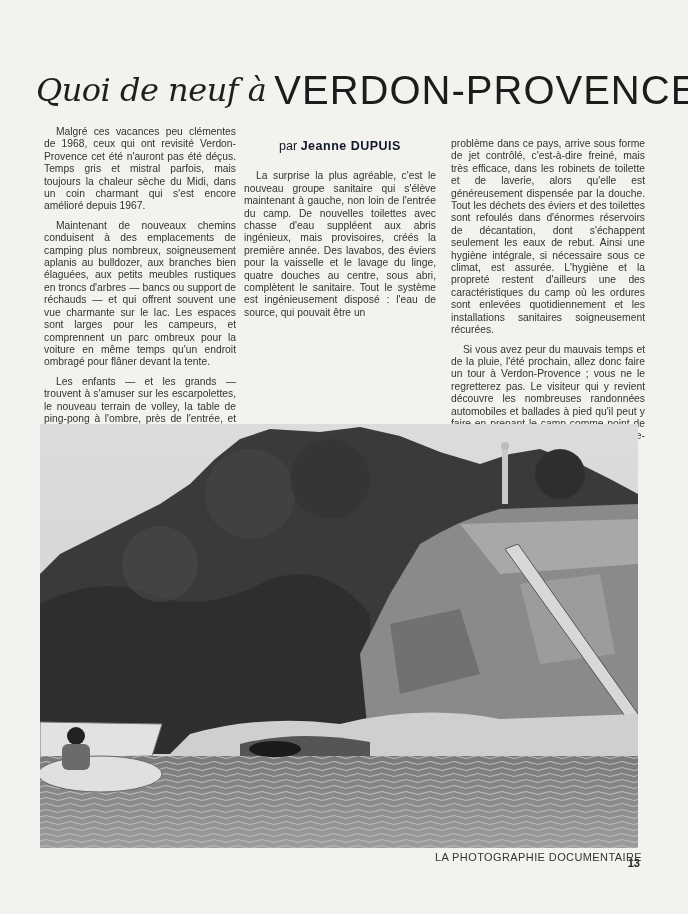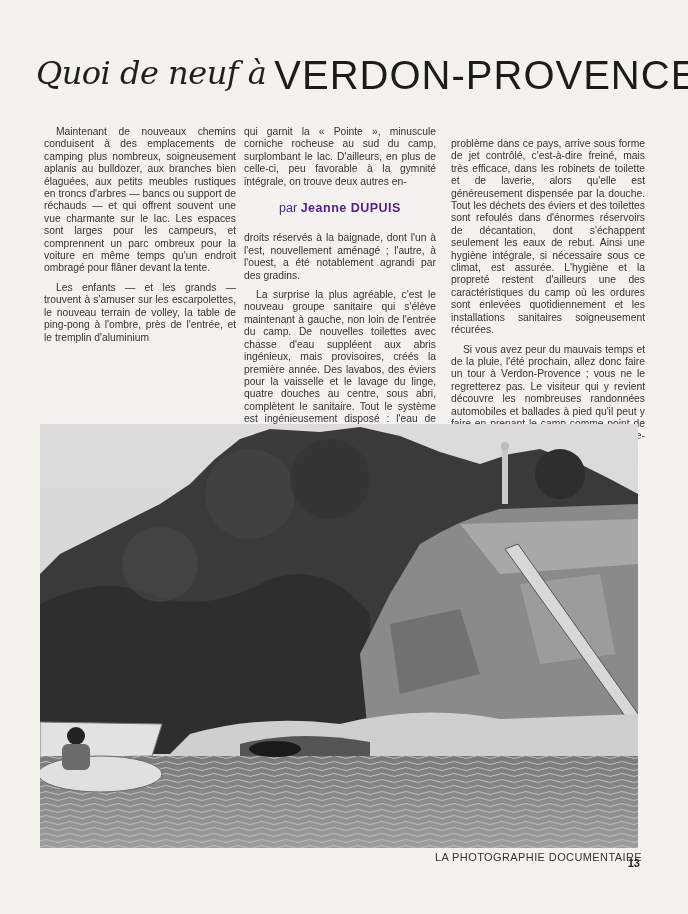--- a/index.html
+++ b/index.html
@@ -2,40 +2,40 @@
 <html><head>
 <meta charset="utf-8">
 <style>
   html, body { margin:0; padding:0; }
   body {
     width:688px; height:914px; background:#f4f2ee; position:relative; overflow:hidden;
     font-family:"Liberation Sans", sans-serif; color:#2a2a2a;
   }
   .title {
     position:absolute; left:36px; top:40px; width:640px; height:70px;
-    display:flex; align-items:center; white-space:nowrap;
+    display:flex; align-items:flex-end; white-space:nowrap;
   }
   .title .script {
     font-family:"DejaVu Serif", serif; font-style:italic; font-size:32px; color:#1f1f1f;
     letter-spacing:-0.5px; margin-right:8px; line-height:1; padding-bottom:4px;
   }
   .title .caps {
     font-family:"Liberation Sans", sans-serif; font-size:40px; color:#1c1c1c;
     letter-spacing:1px; line-height:1; font-weight:normal;
   }
   .col {
     position:absolute; top:126px; width:192px;
     font-size:10.3px; line-height:12.4px; text-align:justify; color:#333;
   }
   .col p { margin:0 0 7px 0; text-indent:12px; }
   .col1 { left:44px; }
   .col2 { left:244px; }
   .col3 { left:451px; width:194px;margin-top:12px; }
   .byline {
-    text-align:center; font-size:12.5px; margin:14px 0 18px 0; color:#4c1d95; text-indent:0;
+    text-align:center; font-size:12.5px; margin:14px 0 18px 0; color:#0f172a; text-indent:0;
   }
   .byline b { font-weight:bold; letter-spacing:0.5px; }
   .photo {
     position:absolute; left:40px; top:424px; width:598px; height:424px; overflow:hidden;
     background:#cfcfcf;
   }
   .caption {
     position:absolute; right:46px; top:851px; font-size:11px; letter-spacing:0.4px; color:#333;
   }
   .pagenum {
@@ -44,31 +44,30 @@
 </style>
 </head>
 <body>
 
 <div class="title">
   <span class="script">Quoi de neuf à</span>
   <span class="caps">VERDON-PROVENCE ?</span>
 </div>
 
 <div class="col col1">
+  <p>Malgré ces vacances peu clémentes de 1968, ceux qui ont revisité Verdon-Provence cet été n'auront pas été déçus. Temps gris et mistral parfois, mais toujours la chaleur sèche du Midi, dans un coin charmant qui s'est encore amélioré depuis 1967.</p>
   <p>Maintenant de nouveaux chemins conduisent à des emplacements de camping plus nombreux, soigneusement aplanis au bulldozer, aux branches bien élaguées, aux petits meubles rustiques en troncs d'arbres — bancs ou support de réchauds — et qui offrent souvent une vue charmante sur le lac. Les espaces sont larges pour les campeurs, et comprennent un parc ombreux pour la voiture en même temps qu'un endroit ombragé pour flâner devant la tente.</p>
   <p>Les enfants — et les grands — trouvent à s'amuser sur les escarpolettes, le nouveau terrain de volley, la table de ping-pong à l'ombre, près de l'entrée, et le tremplin d'aluminium</p>
 </div>
 
 <div class="col col2">
-  <p style="text-indent:0">qui garnit la « Pointe », minuscule corniche rocheuse au sud du camp, surplombant le lac. D'ailleurs, en plus de celle-ci, peu favorable à la gymnité intégrale, on trouve deux autres en-</p>
   <div class="byline">
     <span>par</span>
     <b>Jeanne DUPUIS</b>
   </div>
-  <p style="text-indent:0">droits réservés à la baignade, dont l'un à l'est, nouvellement aménagé ; l'autre, à l'ouest, a été notablement agrandi par des gradins.</p>
   <p>La surprise la plus agréable, c'est le nouveau groupe sanitaire qui s'élève maintenant à gauche, non loin de l'entrée du camp. De nouvelles toilettes avec chasse d'eau suppléent aux abris ingénieux, mais provisoires, créés la première année. Des lavabos, des éviers pour la vaisselle et le lavage du linge, quatre douches au centre, sous abri, complètent le sanitaire. Tout le système est ingénieusement disposé : l'eau de source, qui pouvait être un</p>
 </div>
 
 <div class="col col3">
   <p style="text-indent:0">problème dans ce pays, arrive sous forme de jet contrôlé, c'est-à-dire freiné, mais très efficace, dans les robinets de toilette et de laverie, alors qu'elle est généreusement dispensée par la douche. Tout les déchets des éviers et des toilettes sont refoulés dans d'énormes réservoirs de décantation, dont s'échappent seulement les eaux de rebut. Ainsi une hygiène intégrale, si nécessaire sous ce climat, est assurée. L'hygiène et la propreté restent d'ailleurs une des caractéristiques du camp où les ordures sont enlevées quotidiennement et les installations sanitaires soigneusement récurées.</p>
   <p>Si vous avez peur du mauvais temps et de la pluie, l'été prochain, allez donc faire un tour à Verdon-Provence ; vous ne le regretterez pas. Le visiteur qui y revient découvre les nombreuses randonnées automobiles et ballades à pied qu'il peut y faire en prenant le camp comme point de départ. Non seulement Moustiers-Sainte-Marie, l'une</p>
 </div>
 
 <div class="photo" title="Black-and-white photograph of bathers on rocks at a lake shore with trees, a diving slide, a boat and an inflatable raft">
   <svg width="598" height="424" viewBox="0 0 598 424" xmlns="http://www.w3.org/2000/svg">

